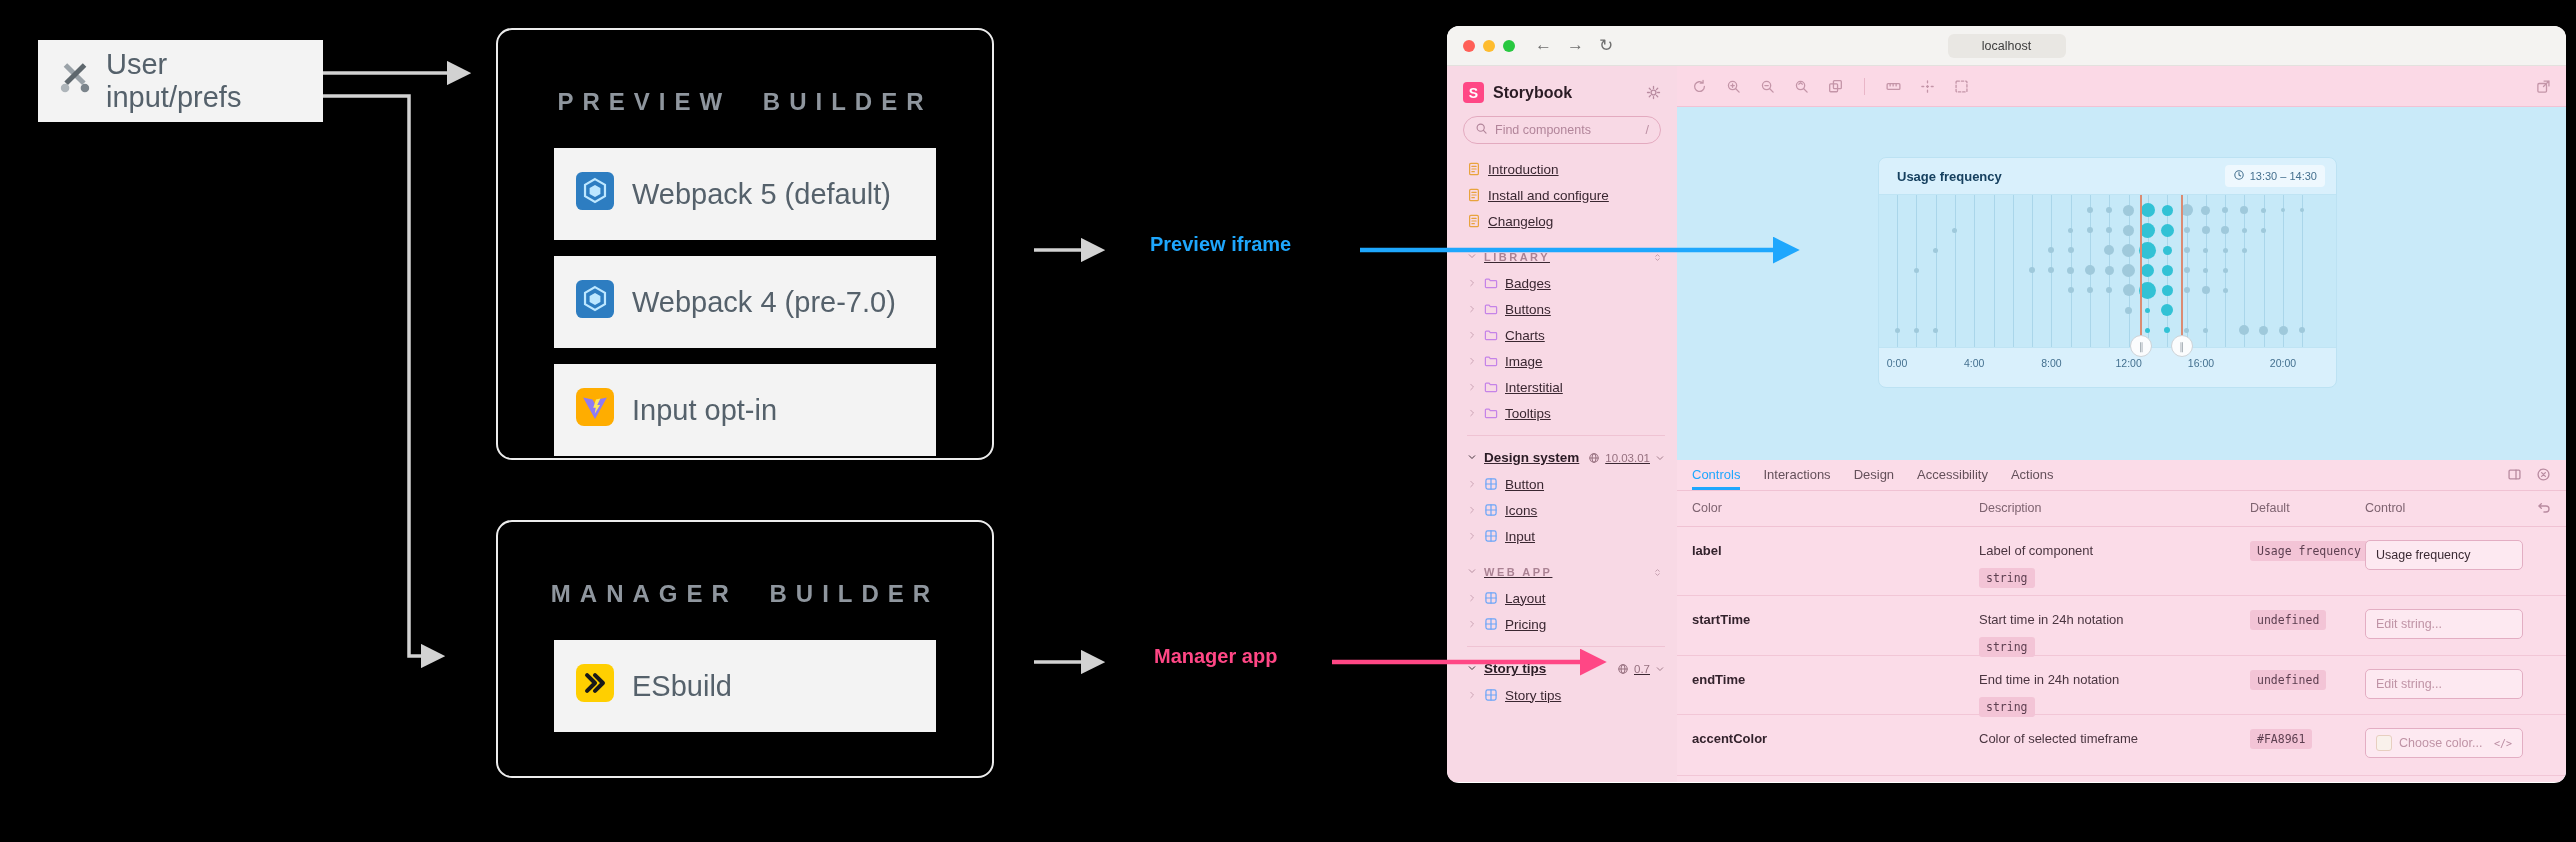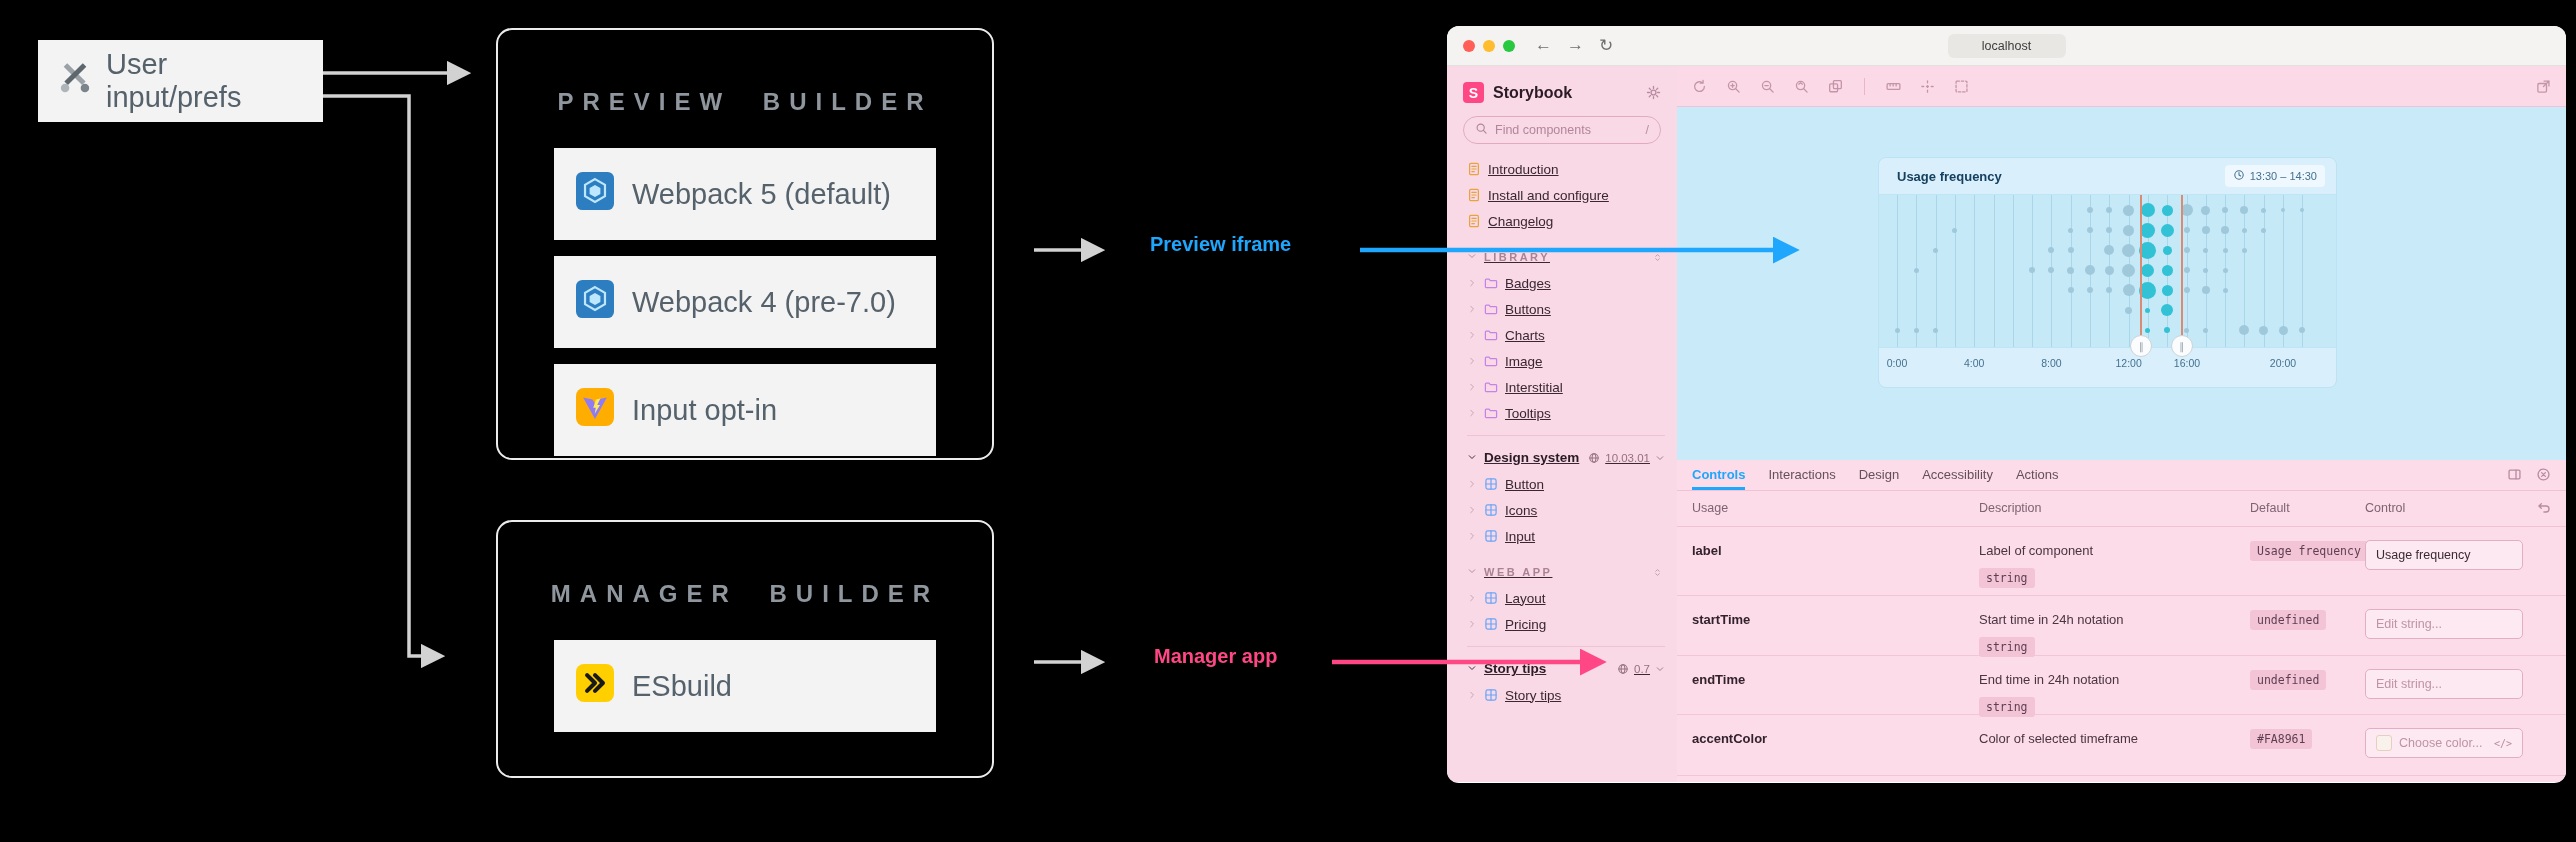--- a/index.html
+++ b/index.html
@@ -87,21 +87,21 @@
     border-radius:50%;color:#99A3AB;display:flex;align-items:center;justify-content:center;
     font-size:10px;box-sizing:border-box;}
   .axis{position:relative;height:40px;}
   .tick{position:absolute;top:9px;transform:translateX(-50%);font-size:10.5px;color:#44708F;}
 
   
   .panel{flex:1;background:#FBDCE8;display:flex;flex-direction:column;overflow:hidden;}
   .tabsbar{height:30px;min-height:30px;display:flex;align-items:flex-start;padding:0 15px;gap:23px;
     border-bottom:1px solid #F0C2D3;position:relative;}
   .tab{font-size:13px;color:#64505A;padding-top:7px;position:relative;height:100%;box-sizing:border-box;}
-  .tab.active{color:#1EA7FD;font-weight:bold;}
+  .tab.active{color:#1EA7FD;font-weight:normal;}
   .tab.active::after{content:"";position:absolute;left:0;right:0;bottom:0;height:3px;background:#1EA7FD;}
   .tab-icons{margin-left:auto;display:flex;gap:14px;color:#B98BA0;padding-top:7px;}
   .thead{height:35px;min-height:35px;position:relative;border-bottom:1px solid #F0C2D3;
     font-size:12.5px;color:#7E6370;}
   .thead span{position:absolute;top:10px;}
   .th-undo{position:absolute;right:14px;top:9px;color:#B98BA0;display:flex;}
   .propsrow{height:30px;min-height:30px;display:flex;align-items:center;background:#F5CCDC;
     font-size:11px;letter-spacing:3px;color:#8A6B79;padding-left:15px;}
   .rows{flex:1;}
   .prow{position:relative;border-bottom:1px solid #F2C6D6;}
@@ -629,21 +629,21 @@
                 <div class="dot" style="height: 4px; width: 4px; left: 421.3px; top: 13px;"></div>
                 <div class="dot" style="height: 6px; width: 6px; left: 420.3px; top: 132px;"></div>
                 <div class="selline" style="left: 261.18px;"></div>
                 <div class="selline" style="left: 301.71px;"></div>
               </div>
             <div class="axis" id="axis">
                 <div class="tick" style="left: 18px;">0:00</div>
                 <div class="tick" style="left: 95.2px;">4:00</div>
                 <div class="tick" style="left: 172.4px;">8:00</div>
                 <div class="tick" style="left: 249.6px;">12:00</div>
-                <div class="tick" style="left: 308px;">16:00</div>
+                <div class="tick" style="left: 322px;">16:00</div>
                 <div class="tick" style="left: 404px;">20:00</div>
               </div>
             <span class="handle" id="handle1" style="left: 251.18px; top: 177px;">∥</span>
             <span class="handle" id="handle2" style="left: 291.71px; top: 177px;">∥</span>
           </div>
         </div>
 
         <div class="panel">
           <div class="tabsbar" id="tabsbar">
               <div class="tab active">Controls</div>
@@ -656,21 +656,21 @@
                     <rect x="2.2" y="3.4" width="11.6" height="9.2" rx="1.2"></rect>
                     <path d="M9.6 3.4v9.2"></path>
                   </svg></div>
                 <div><svg width="15" height="15" viewBox="0 0 16 16" fill="none" stroke="currentColor" stroke-width="1.4" stroke-linecap="round" stroke-linejoin="round">
                     <circle cx="8" cy="8" r="5.8"></circle>
                     <path d="M6 6l4 4M10 6l-4 4"></path>
                   </svg></div>
               </div>
             </div>
           <div class="thead" id="thead">
-              <span style="left: 15px;">Usage</span>
+              <span style="left: 15px;">Color</span>
               <span style="left: 302px;">Description</span>
               <span style="left: 573px;">Default</span>
               <span style="left: 688px;">Control</span>
               <div class="th-undo">
                 <svg width="15" height="15" viewBox="0 0 16 16" fill="none" stroke="currentColor" stroke-width="1.4" stroke-linecap="round" stroke-linejoin="round">
                   <path d="M4.6 4L2 6.4 4.6 8.8M2.4 6.4h7.2a3.2 3.2 0 0 1 0 6.4H7.4"></path>
                 </svg>
               </div>
             </div>
           <div class="rows" id="prows">

